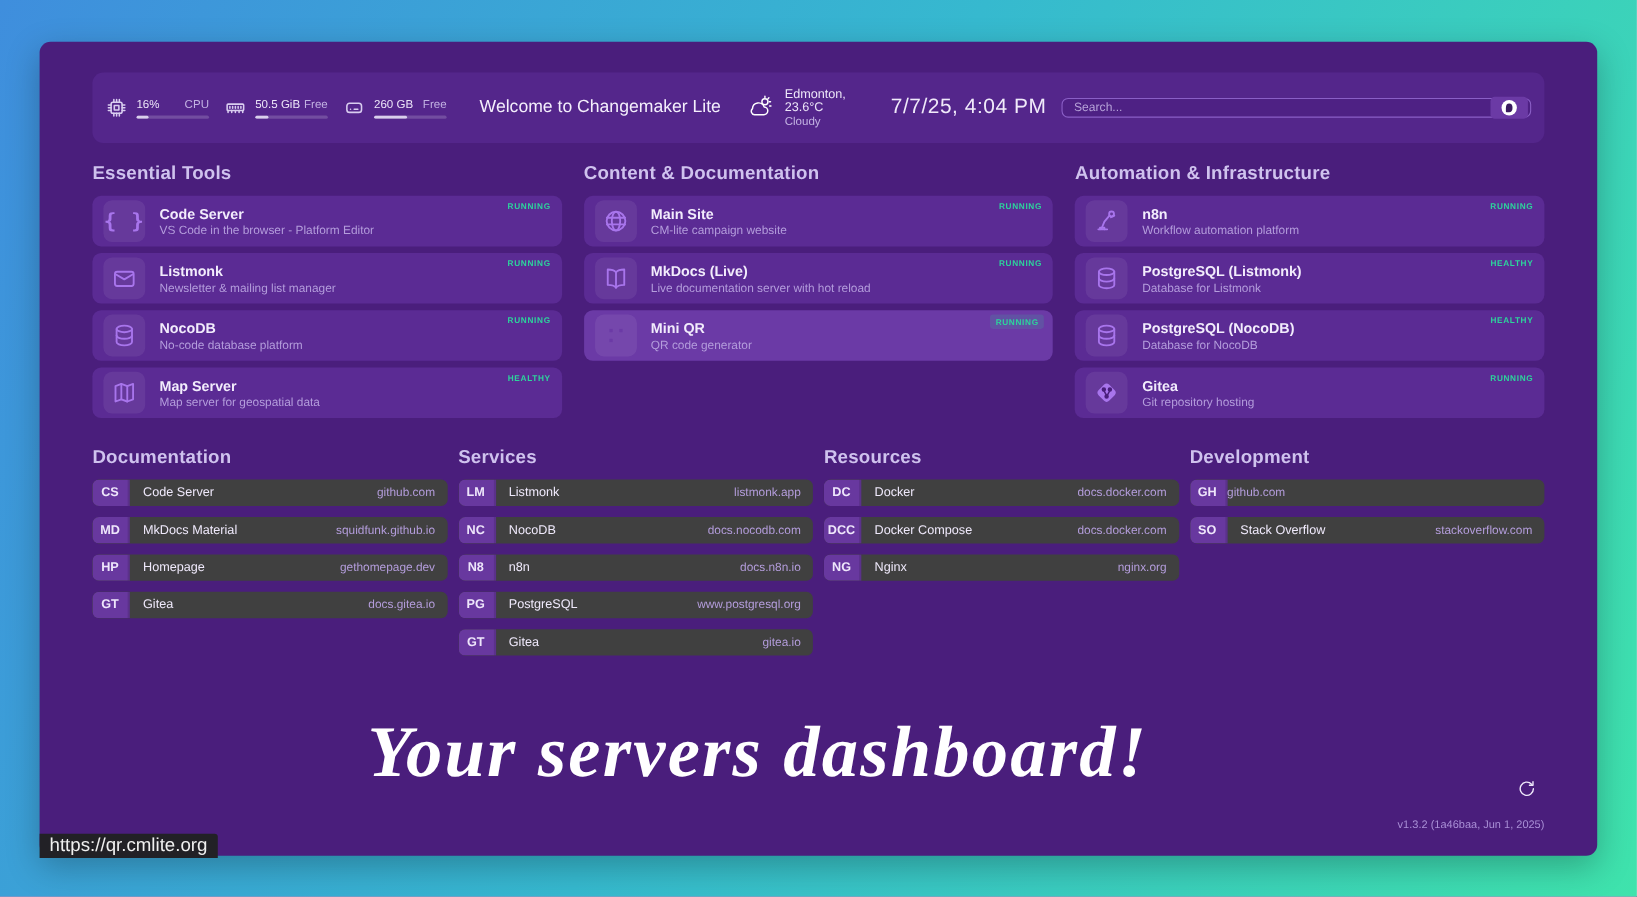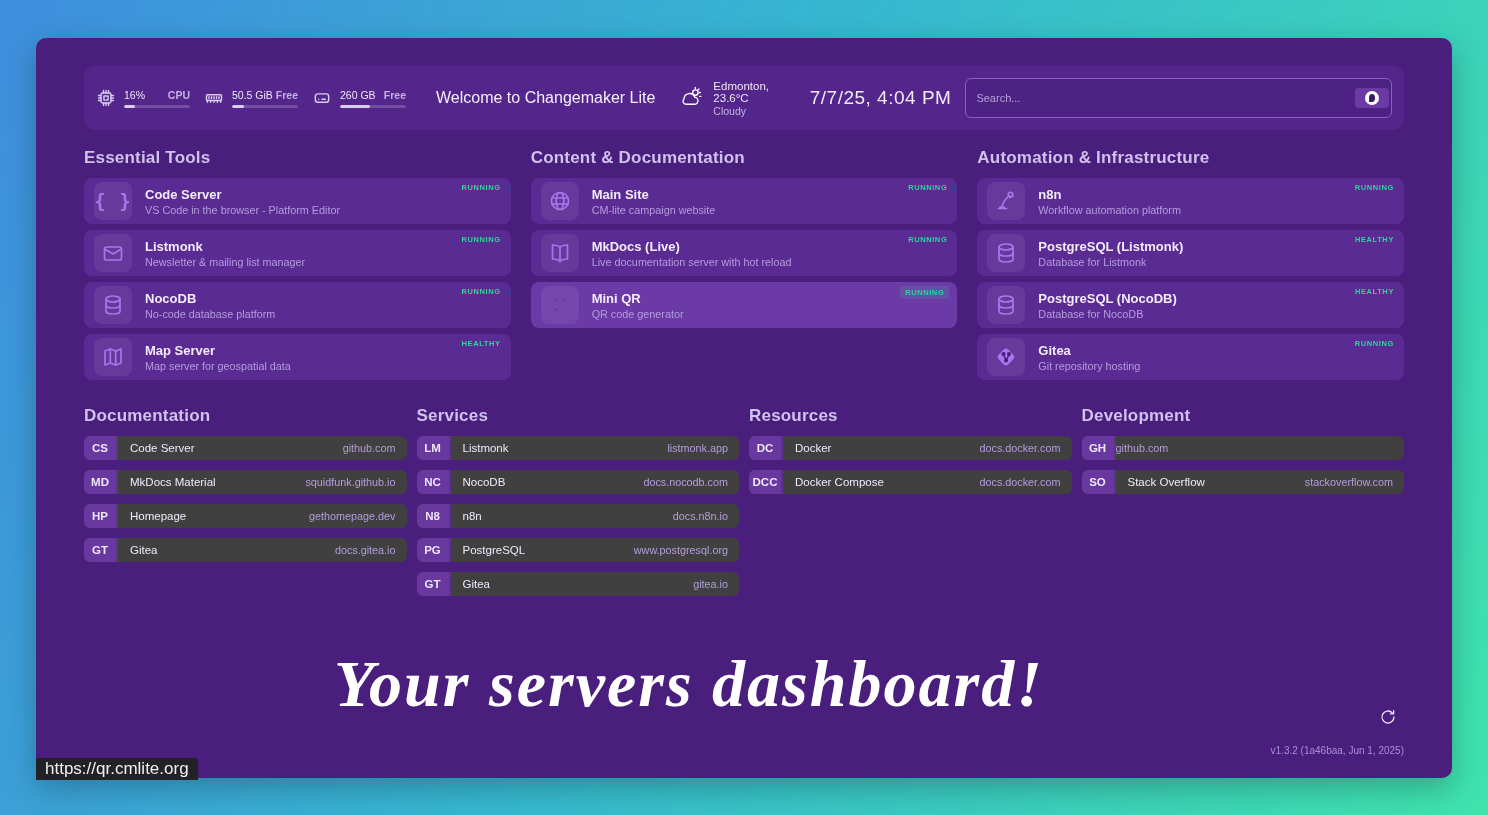--- a/index.html
+++ b/index.html
@@ -17,30 +17,30 @@
   
   .header {
     background:#54268b; border-radius:10px; height:64px;
     display:flex; align-items:center; padding:0 12px; gap:14px;
   }
   .stat { display:flex; align-items:center; gap:8px; color:#cdbde8; }
   .stat svg { width:20px; height:20px; stroke:#d9cdf0; }
   .stat .col { width:66px; }
   .stat .txt { display:flex; justify-content:space-between; font-size:10.5px; margin-bottom:4px; }
   .stat .val { color:#ece5f8; }
-  .stat .lbl { color:#c2b1e2;font-weight:bold; }
+  .stat .lbl { color:#c2b1e2; }
   .bar { height:3px; border-radius:2px; background:rgba(255,255,255,.18); overflow:hidden; }
   .bar i { display:block; height:100%; background:#d9cfec; border-radius:2px; }
   .hero-title { color:#f4effc; font-size:16px; font-weight:500; margin-left:16px; white-space:nowrap; }
   .weather { display:flex; align-items:center; gap:9px; margin-left:10px; }
   .weather svg { width:30px; height:30px; stroke:#fff; fill:none; }
   .weather .w-loc { color:#ece5f8; font-size:11.5px; }
   .weather .w-cond { color:#c2b1e2; font-size:10.5px; margin-top:1px; }
   .clock { color:#f0eafa; font-size:19px; font-weight:300; white-space:nowrap; margin-left:4px; letter-spacing:.5px; }
-  .search { margin-left:auto; width:505px; height:40px; position:relative;
+  .search { margin-left:auto; width:505px; height:18px; position:relative;
     background:#4e2184; border:1px solid #8a5fc6; border-radius:6px; display:flex; align-items:center; }
   .search input { flex:1; background:transparent; border:none; outline:none;
     color:#e7ddf6; font-size:11px; padding:0 10px; font-family:"Liberation Sans",sans-serif; }
   .search input::placeholder { color:#b6a2d8; }
   .search .s-btn { width:34px; height:20px; margin-right:2px; background:#6b3aa5;
     border:none; border-radius:4px; display:flex; align-items:center; justify-content:center; cursor:pointer; }
   .duck { width:14px; height:14px; background:#fff; border-radius:50%; position:relative; }
   .duck::after { content:""; position:absolute; left:4px; top:3px; width:6px; height:8px;
     background:#3a1a60; border-radius:50% 50% 50% 10%; }
   
@@ -407,20 +407,25 @@
       <div class="bm-row">
         <span class="bm-abbr">DC</span>
         <span class="bm-name">Docker</span>
         <span class="bm-url">docs.docker.com</span>
       </div>
       <div class="bm-row">
         <span class="bm-abbr">DCC</span>
         <span class="bm-name">Docker Compose</span>
         <span class="bm-url">docs.docker.com</span>
       </div>
+      <div class="bm-row">
+        <span class="bm-abbr">NG</span>
+        <span class="bm-name">Nginx</span>
+        <span class="bm-url">nginx.org</span>
+      </div>
     </div>
 
     <div>
       <h2 class="sec">Development</h2>
       <div class="bm-row">
         <span class="bm-abbr">GH</span>
         <span class="bm-url">github.com</span>
       </div>
       <div class="bm-row">
         <span class="bm-abbr">SO</span>

